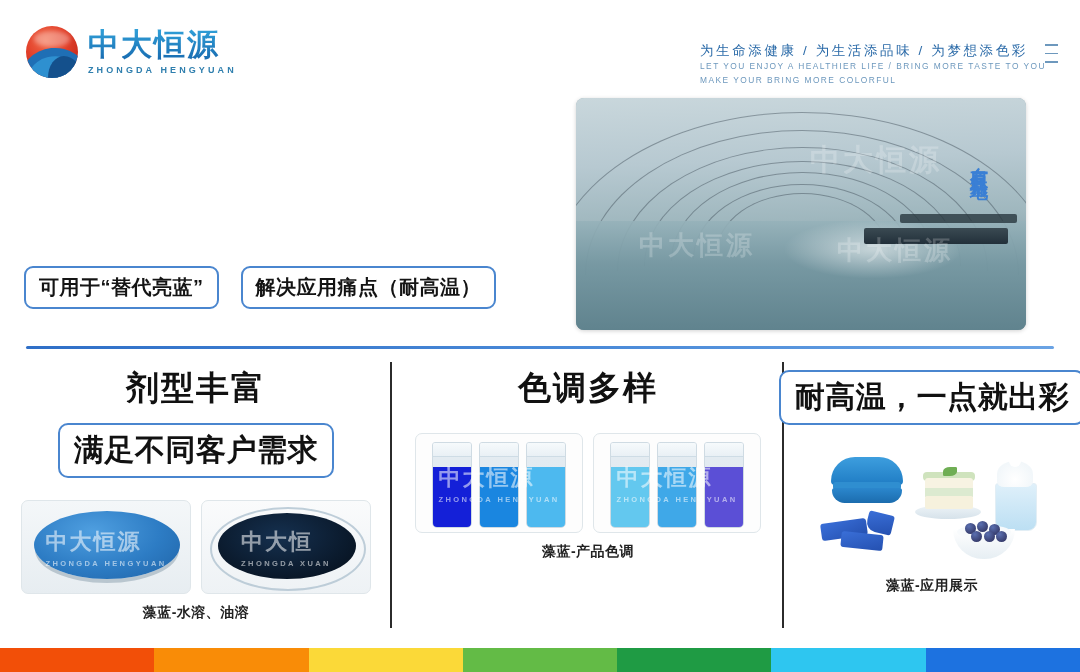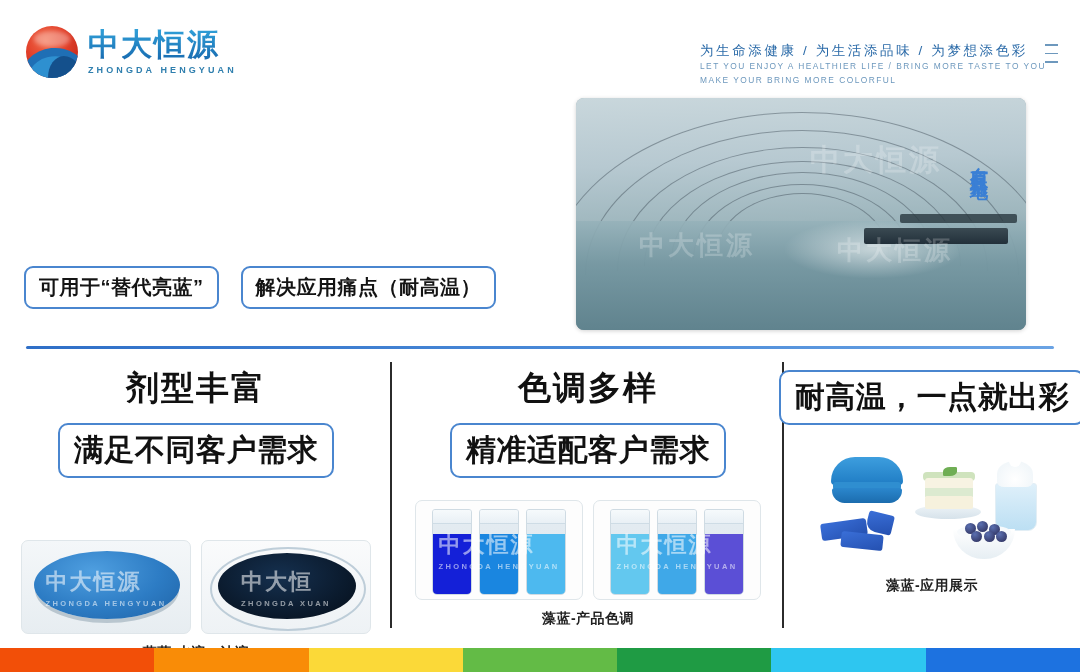--- a/index.html
+++ b/index.html
@@ -107,21 +107,21 @@
   .wm { position:absolute; left:50%; top:50%; transform:translate(-50%,-50%);
       color:rgba(255,255,255,.55); font-weight:bold; font-size:22px; letter-spacing:2px;
       white-space:nowrap; pointer-events:none; }
   .wm small { display:block; font-size:7.5px; letter-spacing:2.4px; text-align:center; margin-top:2px; }
 
   
   .dish-box { width:168px; height:92px; background:linear-gradient(180deg,#f4f7f9,#e7edf1); }
   .dish-blue { position:absolute; left:12px; top:10px; width:146px; height:68px; border-radius:50%;
       background:radial-gradient(ellipse at 40% 30%, #4f9fe0 0%, #2d7cc4 55%, #1f62a5 100%);
       box-shadow:0 5px 0 -1px #b9c6cf; }
-  .beaker-box { width:168px; height:92px; background:linear-gradient(180deg,#fafbfc,#eef2f5);margin-top:40px; }
+  .beaker-box { width:168px; height:92px; background:linear-gradient(180deg,#fafbfc,#eef2f5); }
   .liq-dark { position:absolute; left:16px; top:12px; width:138px; height:66px; border-radius:50%;
       background:radial-gradient(ellipse at 45% 35%, #15304f 0%, #0b1b2e 60%, #050d18 100%); }
   .beaker-rim { position:absolute; left:8px; top:6px; width:152px; height:80px; border-radius:50%;
       border:2px solid rgba(180,198,210,.85); }
 
   
   .vials-box { width:168px; height:100px; background:#fdfdfd; display:flex; gap:7px;
       align-items:flex-end; justify-content:center; padding:0 6px 4px; box-sizing:border-box; }
   .vial { width:38px; height:84px; border-radius:3px 3px 5px 5px; position:relative;
       background:linear-gradient(180deg,#eef4f8 0%,#e3ebf1 18%,#dfe8ee 100%);
@@ -252,21 +252,20 @@
             <span>中大恒</span>
             <small>ZHONGDA XUAN</small>
           </div>
         </div>
       </div>
       <div class="col-cap">藻蓝-水溶、油溶</div>
     </div>
 
     <div class="col c2">
       <div class="col-title">色调多样</div>
-      <div class="col-pill">精准适配客户需求</div>
       <div class="col-imgs">
         <div class="photo vials-box" id="vialsL">
             <div class="vial">
               <div class="fill" style="background: linear-gradient(rgb(20, 32, 216) 0%, rgb(20, 32, 216) 100%);"></div>
               <div class="neck"></div>
             </div>
             <div class="vial">
               <div class="fill" style="background: linear-gradient(rgb(26, 134, 224) 0%, rgb(26, 134, 224) 100%);"></div>
               <div class="neck"></div>
             </div>

